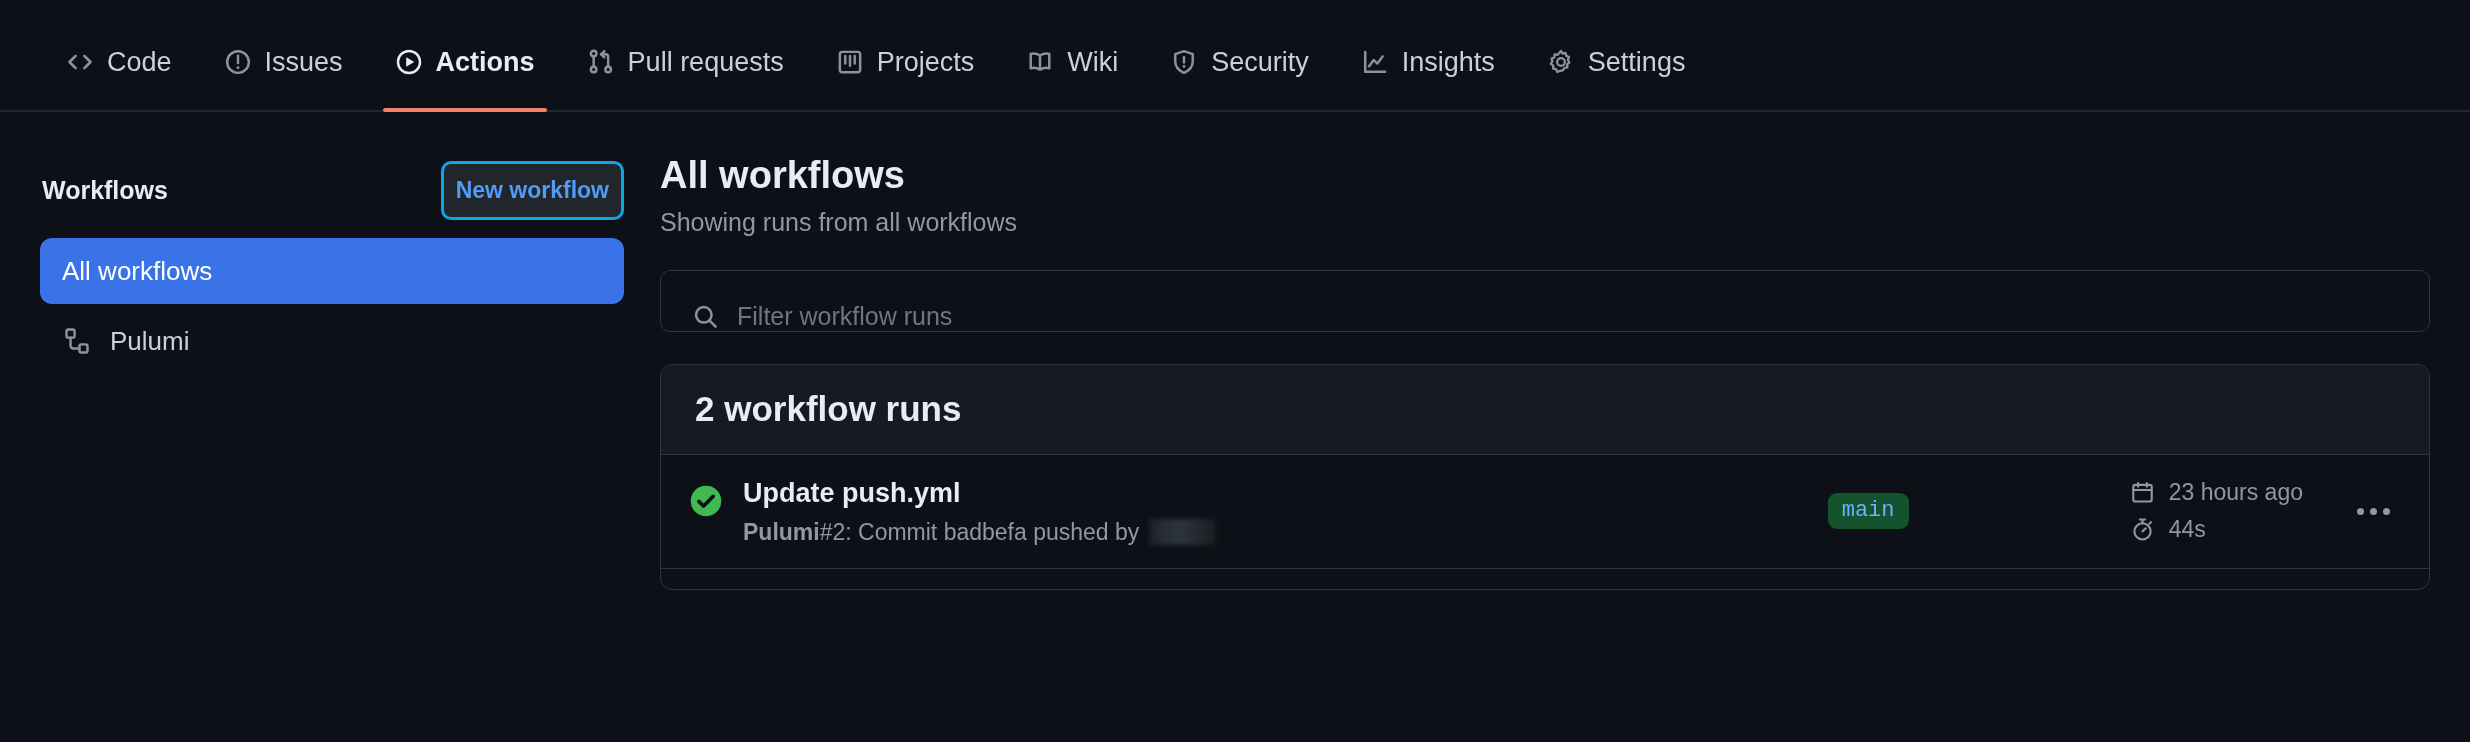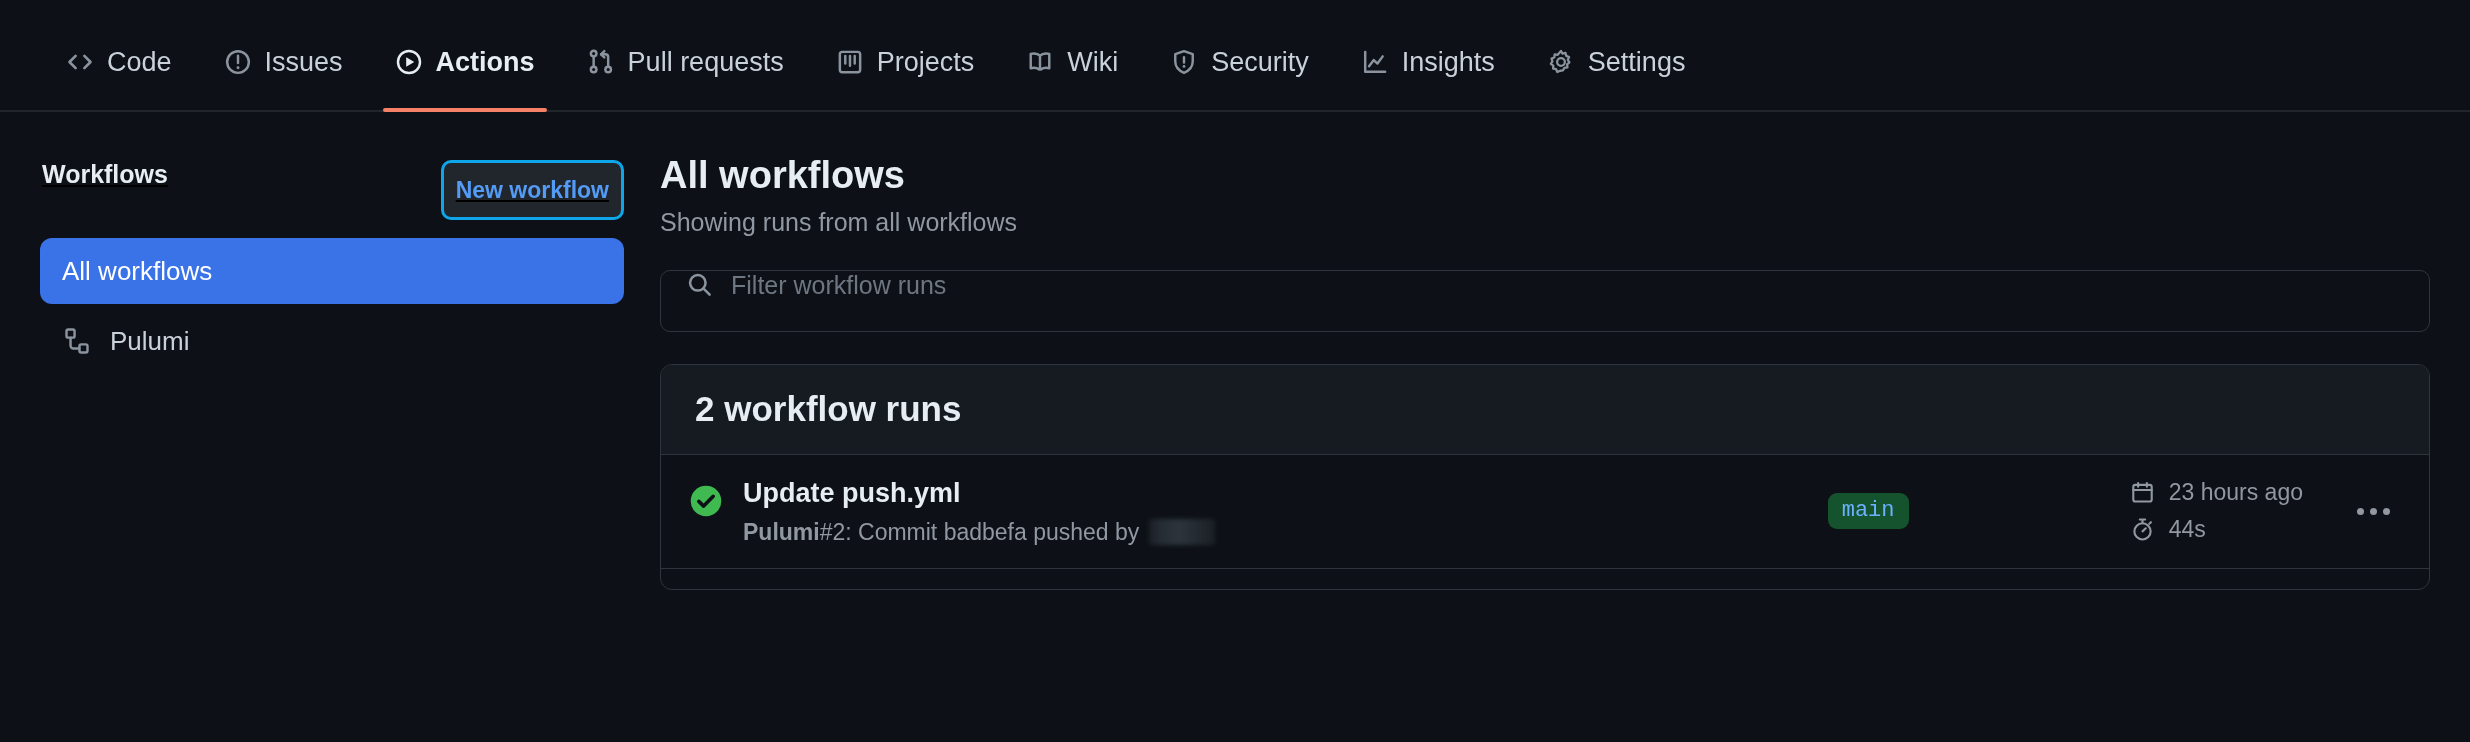--- a/index.html
+++ b/index.html
@@ -76,24 +76,24 @@
 
   
   .sidebar {
     width: 620px;
     flex: 0 0 620px;
     padding-top: 48px;
     padding-right: 36px;
   }
   .sidebar-head {
     display: flex;
+    align-items: center;
     justify-content: space-between;
     padding: 0 0 0 0;
     height: 60px;
-    text-decoration: underline;
   }
   .sidebar-title {
     font-size: 25px;
     font-weight: bold;
     color: #e6edf3;
     padding-left: 2px;
   }
   .new-workflow-btn {
     background: #21262d;
     border: 3px solid #0ea5e9;
@@ -148,23 +148,23 @@
     margin-top: 8px;
   }
 
   .filter-box {
     margin-top: 33px;
     height: 62px;
     border: 1px solid #2f353d;
     border-radius: 10px;
     background: #0d1117;
     display: flex;
-    align-items: flex-start;
+    align-items: flex-end;
     gap: 18px;
-    padding: 0 24px;
+    padding: 0 30px;
   }
   .filter-box .search-ico {
     width: 28px; height: 28px;
     color: #8b949e;
     display: inline-flex; align-items: center; justify-content: center;
     flex: 0 0 auto;
   }
   .filter-input {
     flex: 1 1 auto;
     background: transparent;

